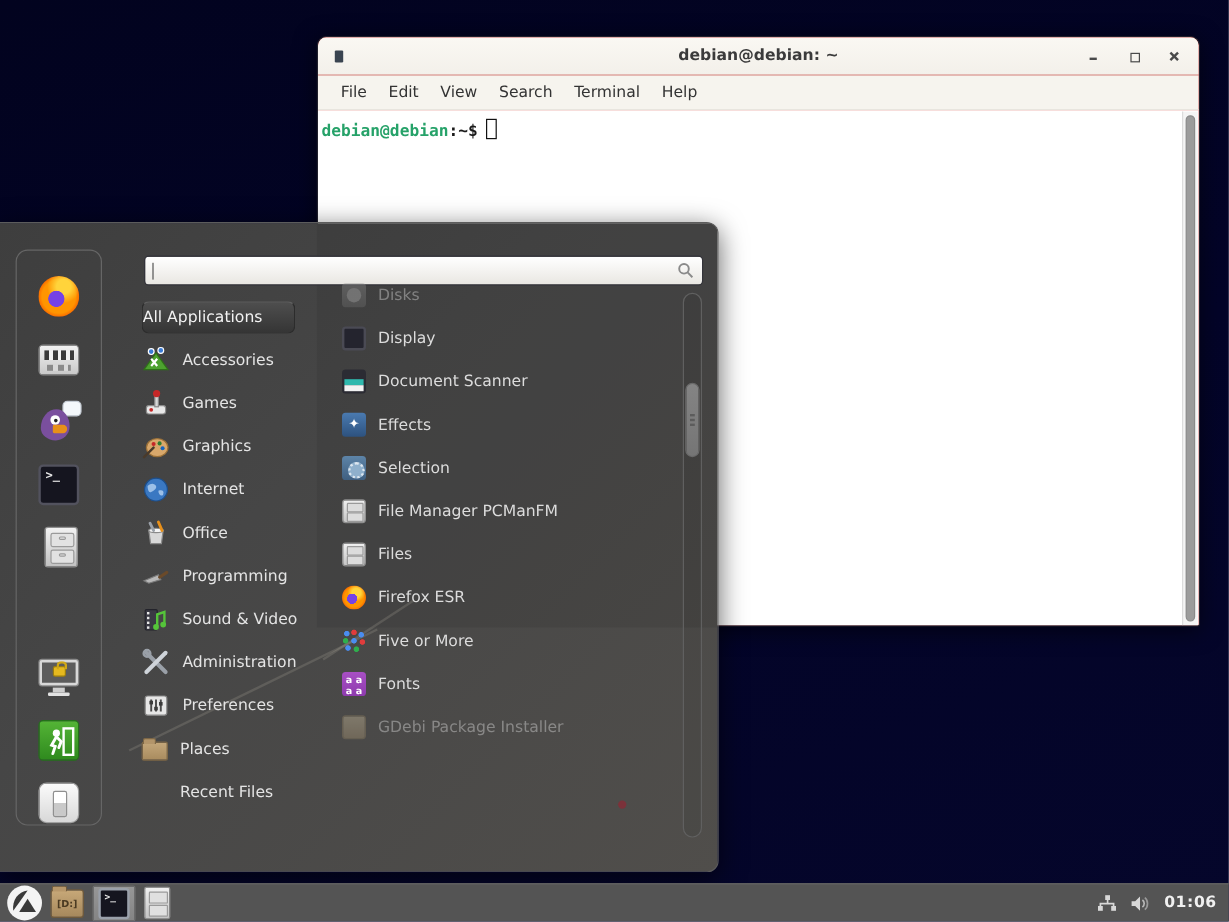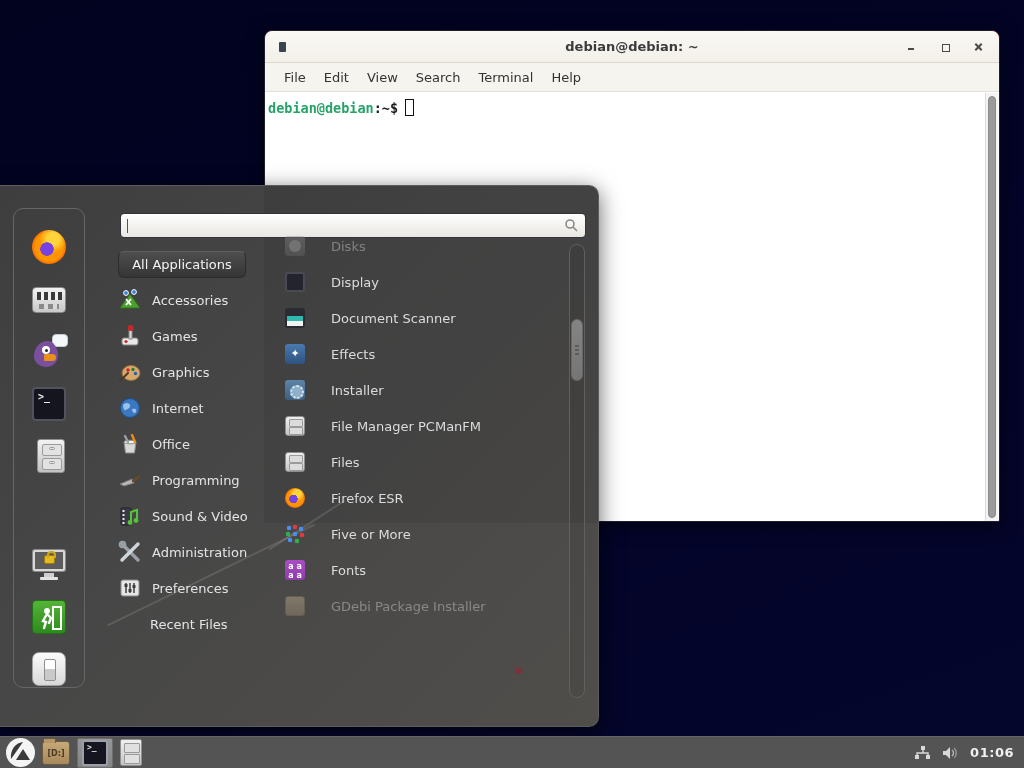--- a/index.html
+++ b/index.html
@@ -123,28 +123,28 @@
   .search-caret { width:1px; height:14px; background:#555; margin-right:2px; }
 
   
   .cat-col { position:absolute; left:118px; top:60px; width:150px; }
   .cat-row { height:36px; display:flex; align-items:center; gap:10px; cursor:pointer; }
   .cat-row .label { font-size:13px; color:#e4e4e4; white-space:nowrap; }
   .cat-all {
     height:27px; margin:5px 0 4px 0; width:128px;
     background:linear-gradient(#4e4e4e,#353535);
     border:1px solid #2c2c2c; border-top-color:#5f5f5f; border-radius:6px;
-    display:flex; align-items:center; justify-content:center;
+    display:flex; align-items:center; justify-content:flex-start;
   }
   .cat-all .label { color:#f2f2f2; }
   .cat-recent { padding-left:32px; }
 
   
   .app-col { position:absolute; left:285px; top:42px; width:282px; }
-  .app-row { height:36px; display:flex; align-items:center; gap:26px; cursor:pointer; }
+  .app-row { height:36px; display:flex; align-items:center; gap:10px; cursor:pointer; }
   .app-row .label { font-size:13px; color:#dcdcdc; white-space:nowrap; }
   .app-row.dim { opacity:.42; }
   .app-row.dim2 { opacity:.68; }
 
   
   .menu-scroll-track {
     position:absolute; left:569px; top:58px; width:16px; height:454px;
     border:1px solid #606060; border-radius:8px; background:rgba(0,0,0,.05);
   }
   .menu-scroll-thumb {
@@ -461,20 +461,24 @@
         <rect x="3" y="4" width="18" height="16" rx="2" fill="#e6e6e6" stroke="#8a8a8a"></rect>
         <line x1="8" y1="7" x2="8" y2="17" stroke="#4a4a4a" stroke-width="1.6"></line>
         <line x1="12" y1="7" x2="12" y2="17" stroke="#4a4a4a" stroke-width="1.6"></line>
         <line x1="16" y1="7" x2="16" y2="17" stroke="#4a4a4a" stroke-width="1.6"></line>
         <rect x="6.5" y="8" width="3" height="3" fill="#3a3a3a"></rect>
         <rect x="10.5" y="13" width="3" height="3" fill="#3a3a3a"></rect>
         <rect x="14.5" y="9" width="3" height="3" fill="#3a3a3a"></rect>
       </svg>
       <span class="label">Preferences</span>
     </div>
+    <div class="cat-row">
+      <div class="folder-ic"></div>
+      <span class="label">Places</span>
+    </div>
     <div class="cat-row cat-recent">
       <span class="label">Recent Files</span>
     </div>
   </div>
 
   <div class="app-col">
     <div class="app-row dim">
       <div class="ic ic-disks"></div>
       <span class="label">Disks</span>
     </div>
@@ -485,21 +489,21 @@
     <div class="app-row">
       <div class="ic ic-document-scanner"></div>
       <span class="label">Document Scanner</span>
     </div>
     <div class="app-row">
       <div class="ic ic-effects"></div>
       <span class="label">Effects</span>
     </div>
     <div class="app-row">
       <div class="ic ic-extensions"></div>
-      <span class="label">Installer</span>
+      <span class="label">Selection</span>
     </div>
     <div class="app-row">
       <div class="ic ic-cabinet"></div>
       <span class="label">File Manager PCManFM</span>
     </div>
     <div class="app-row">
       <div class="ic ic-cabinet"></div>
       <span class="label">Files</span>
     </div>
     <div class="app-row">

